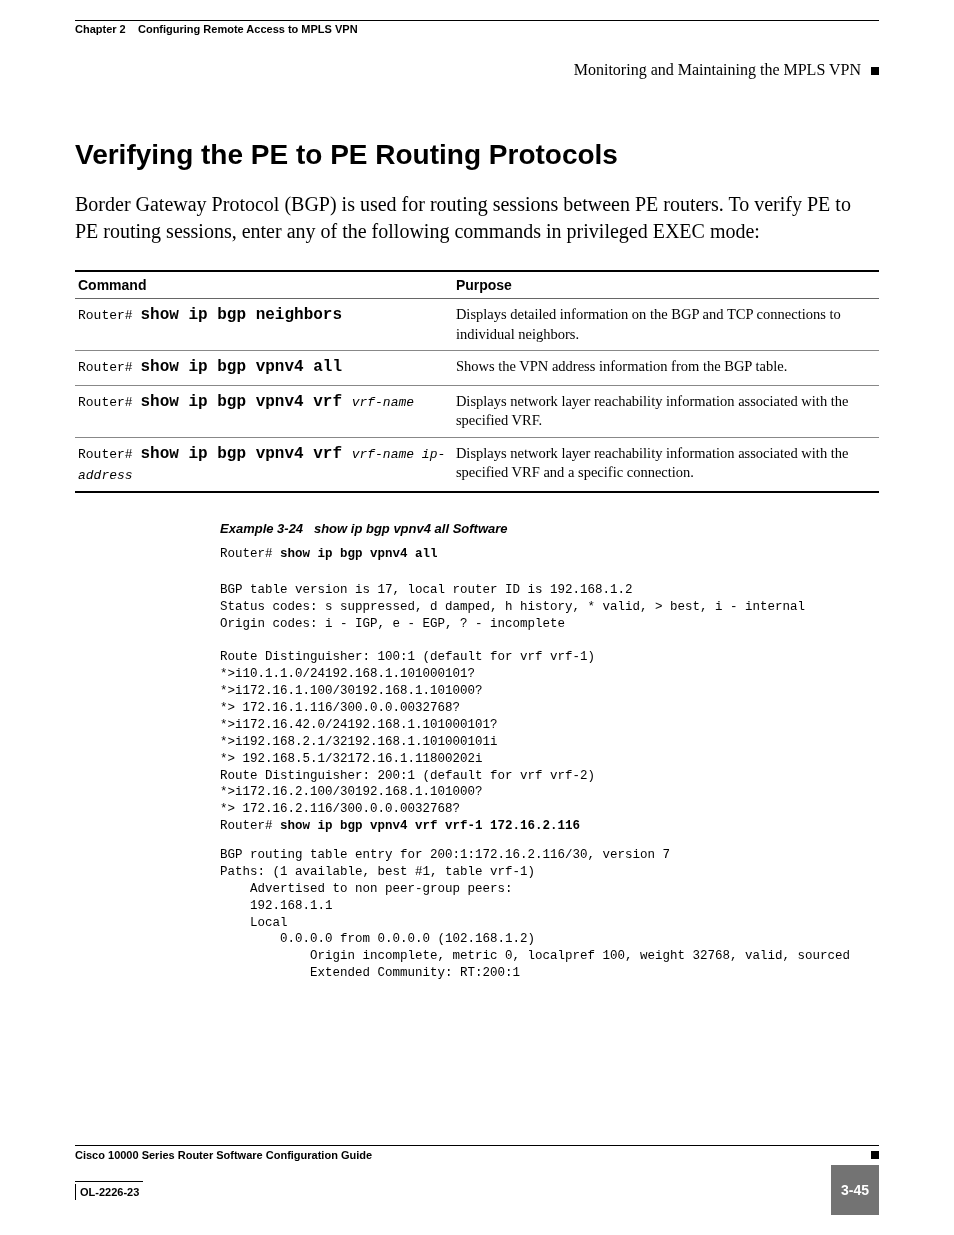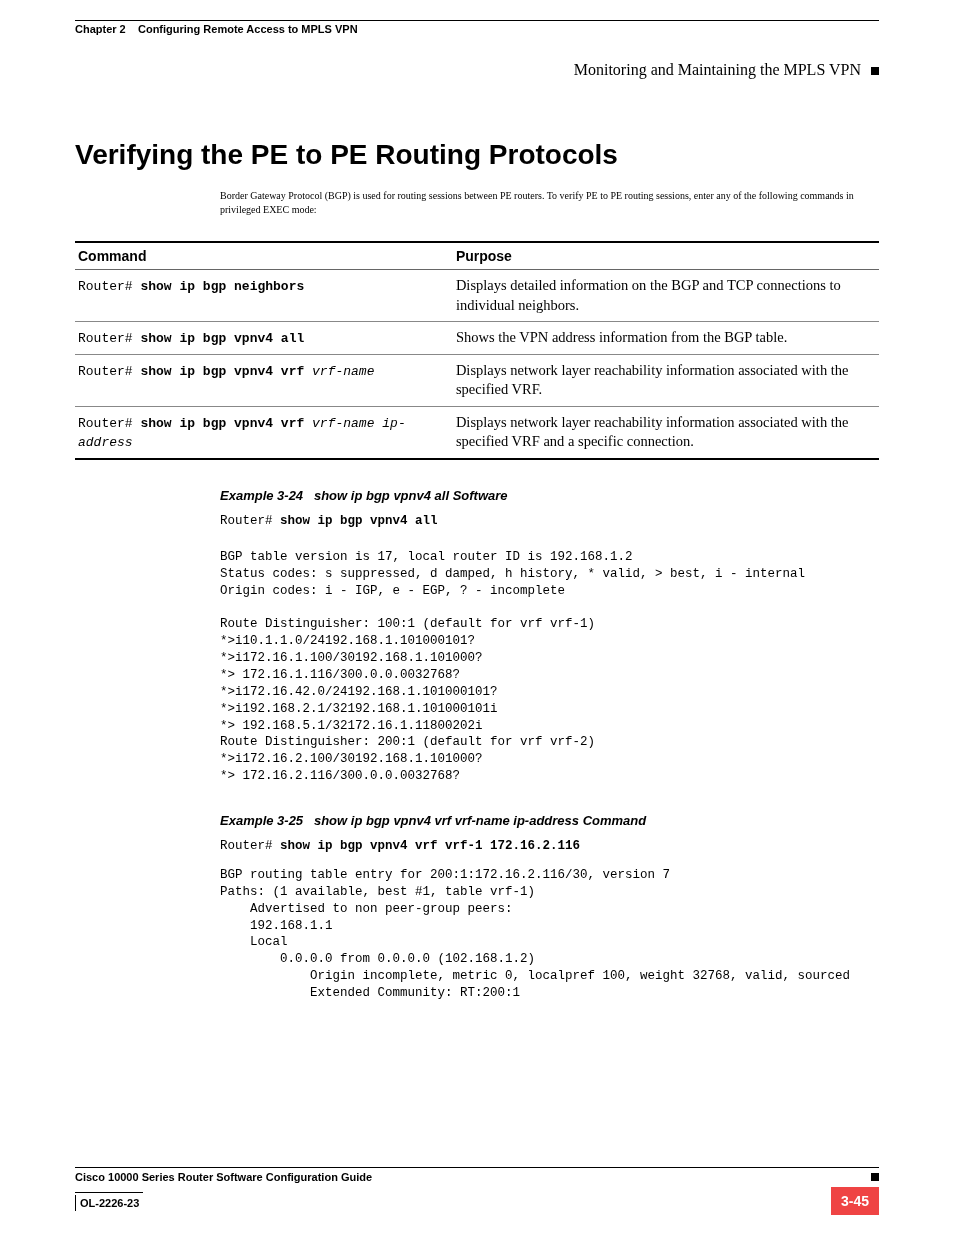--- a/index.html
+++ b/index.html
@@ -44,22 +44,21 @@
     margin-left: 6px;
     vertical-align: middle;
   }
   h1.section-title {
     font-family: Arial, Helvetica, sans-serif;
     font-size: 28px;
     font-weight: bold;
     margin: 60px 0 18px 0;
   }
   .body-text {
-    margin-left: 145px;
-    font-size: 10px;
+    font-size: 20px;
     line-height: 1.35;
   }
   table.cmd-table {
     width: 100%;
     border-collapse: collapse;
     margin-top: 25px;
     font-size: 14.5px;
   }
   table.cmd-table th {
     font-family: Arial, Helvetica, sans-serif;
@@ -73,21 +72,21 @@
     border-bottom: 1px solid #888;
     padding: 6px 3px;
     vertical-align: top;
     line-height: 1.35;
   }
   table.cmd-table tr:last-child td {
     border-bottom: 2px solid #000;
   }
   .cmd-col { width: 47%; }
   .mono { font-family: "Courier New", Courier, monospace; font-size: 13px;}
-  .mono-bold { font-family: "Courier New", Courier, monospace; font-weight: bold; font-size: 13px;}
+  .mono-bold { font-family: "Courier New", Courier, monospace; font-weight: bold; font-size: 16px;}
   .mono-italic { font-family: "Courier New", Courier, monospace; font-style: italic; font-size: 13px;}
   .example-title {
     font-family: Arial, Helvetica, sans-serif;
     font-size: 13px;
     font-weight: bold;
     font-style: italic;
     margin: 28px 0 10px 145px;
   }
   pre.code {
     margin: 0 0 0 145px;
@@ -130,26 +129,26 @@
     border-top: none;
     border-right: none;
     border-bottom: none;
     padding: 2px 4px 2px 4px;
   }
   .footer-row2 .left-wrap {
     border-top: 1px solid #000;
     display: inline-block;
   }
   .page-num {
-    background: #ef4444;
+    background: #737373;
     color: #fff;
     font-family: Arial, Helvetica, sans-serif;
     font-size: 14px;
     font-weight: bold;
-    padding: 6px 10px;
+    padding: 17px 10px;
   }
 </style>
 </head>
 <body>
 
 <div class="page">
 
   <div class="top-rule"></div>
   <div class="header-row">
     <div class="chapter-line">
@@ -203,23 +202,20 @@
 *&gt;i10.1.1.0/24192.168.1.101000101?
 *&gt;i172.16.1.100/30192.168.1.101000?
 *&gt; 172.16.1.116/300.0.0.0032768?
 *&gt;i172.16.42.0/24192.168.1.101000101?
 *&gt;i192.168.2.1/32192.168.1.101000101i
 *&gt; 192.168.5.1/32172.16.1.11800202i
 Route Distinguisher: 200:1 (default for vrf vrf-2)
 *&gt;i172.16.2.100/30192.168.1.101000?
 *&gt; 172.16.2.116/300.0.0.0032768?</pre>
 
-  <div class="example-title">
-    <span>Example 3-25</span>&nbsp;&nbsp;&nbsp;<span>show ip bgp vpnv4 vrf vrf-name ip-address Command</span>
-  </div>
   <pre class="code"><span>Router# </span><span class="b">show ip bgp vpnv4 vrf vrf-1 172.16.2.116</span></pre>
   <pre class="code" style="margin-top:12px;">BGP routing table entry for 200:1:172.16.2.116/30, version 7
 Paths: (1 available, best #1, table vrf-1)
     Advertised to non peer-group peers:
     192.168.1.1
     Local
         0.0.0.0 from 0.0.0.0 (102.168.1.2)
             Origin incomplete, metric 0, localpref 100, weight 32768, valid, sourced
             Extended Community: RT:200:1</pre>
 

